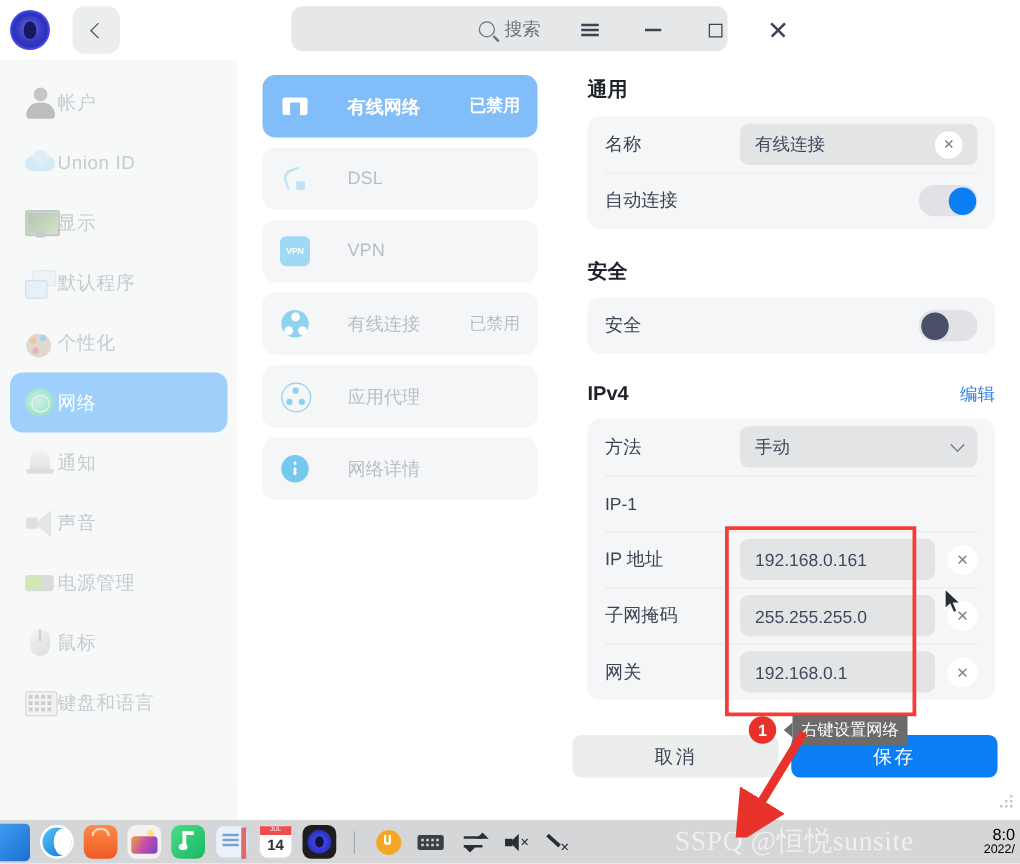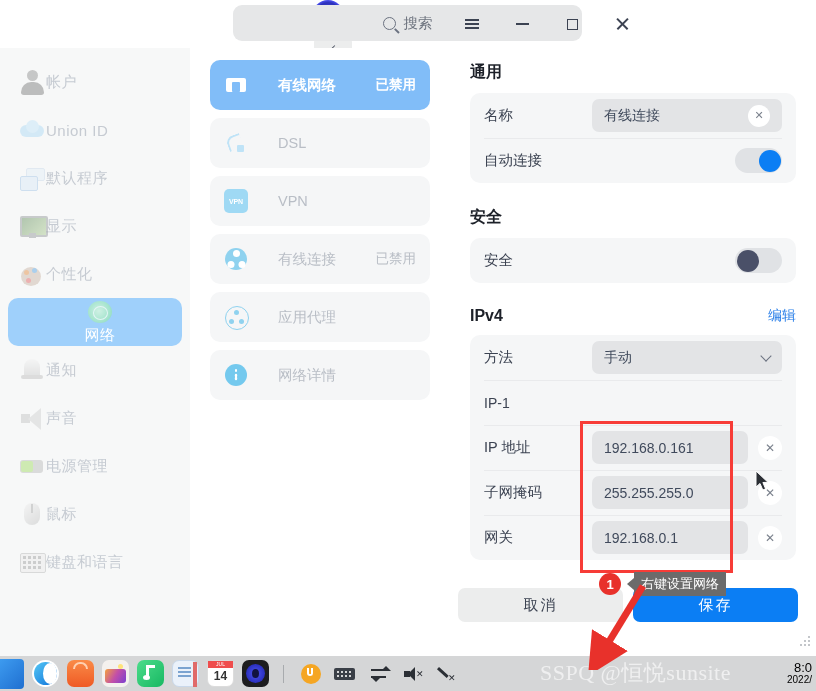--- a/index.html
+++ b/index.html
@@ -13,21 +13,21 @@
     position: relative;
     width: 816px; height: 691px;
     background: #ffffff;
   }
 
   
   .titlebar {
     position: absolute; top: 0; left: 0;
     width: 647px; height: 48px;
     background: #ffffff;
-    display: flex; align-items: center; flex-direction: column;
+    display: flex; align-items: center;
   }
   .app-logo {
     margin-left: 8px;
     width: 32px; height: 32px;
     border-radius: 50%;
     background: radial-gradient(circle at 50% 50%, #2a2f9e 0%, #3b3fd0 42%, #2b30b8 58%, #4a4ff0 70%, #1f2480 100%);
     position: relative;
     flex: none;
   }
   .app-logo::before {
@@ -129,21 +129,21 @@
   }
   .side-item {
     height: 48px;
     margin: 0 8px;
     display: flex; align-items: center;
     border-radius: 10px;
     cursor: pointer;
     padding-left: 10px;
     gap: 0;
   }
-  .side-item.active { background: #9fd0fb; flex-direction: column; }
+  .side-item.active { background: #9fd0fb; }
   .side-label {
     font-size: 15px;
     color: #c6cbd2;
     letter-spacing: .5px;
   }
   .side-item.active .side-label { color: #ffffff; }
   .si-icon { width: 28px; height: 28px; flex: none; position: relative; opacity: .45; }
   .side-item.active .si-icon { opacity: .85; }
 
   
@@ -572,26 +572,26 @@
     <div class="sidebar">
       <div class="side-item">
         <div class="si-icon ic-account"></div>
         <div class="side-label">帐户</div>
       </div>
       <div class="side-item">
         <div class="si-icon ic-cloud"></div>
         <div class="side-label">Union ID</div>
       </div>
       <div class="side-item">
+        <div class="si-icon ic-display"></div>
+        <div class="side-label">显示</div>
+      </div>
+      <div class="side-item">
         <div class="si-icon ic-default"></div>
         <div class="side-label">默认程序</div>
-      </div>
-      <div class="side-item">
-        <div class="si-icon ic-display"></div>
-        <div class="side-label">显示</div>
       </div>
       <div class="side-item">
         <div class="si-icon ic-person"></div>
         <div class="side-label">个性化</div>
       </div>
       <div class="side-item active">
         <div class="si-icon ic-network"></div>
         <div class="side-label">网络</div>
       </div>
       <div class="side-item">

